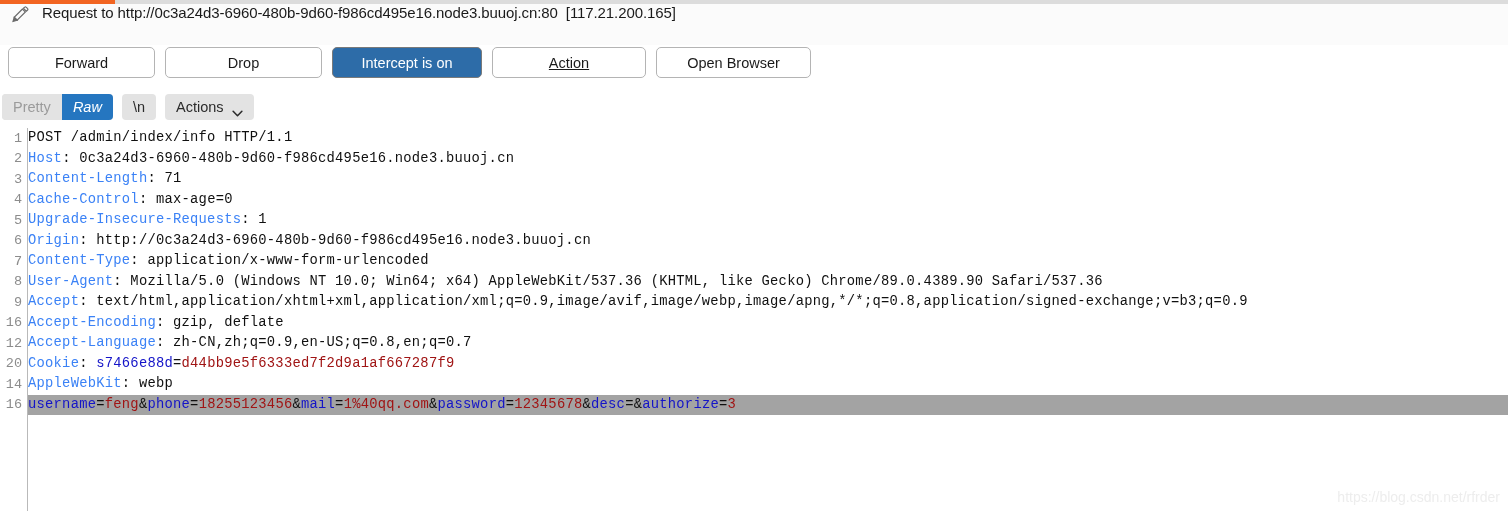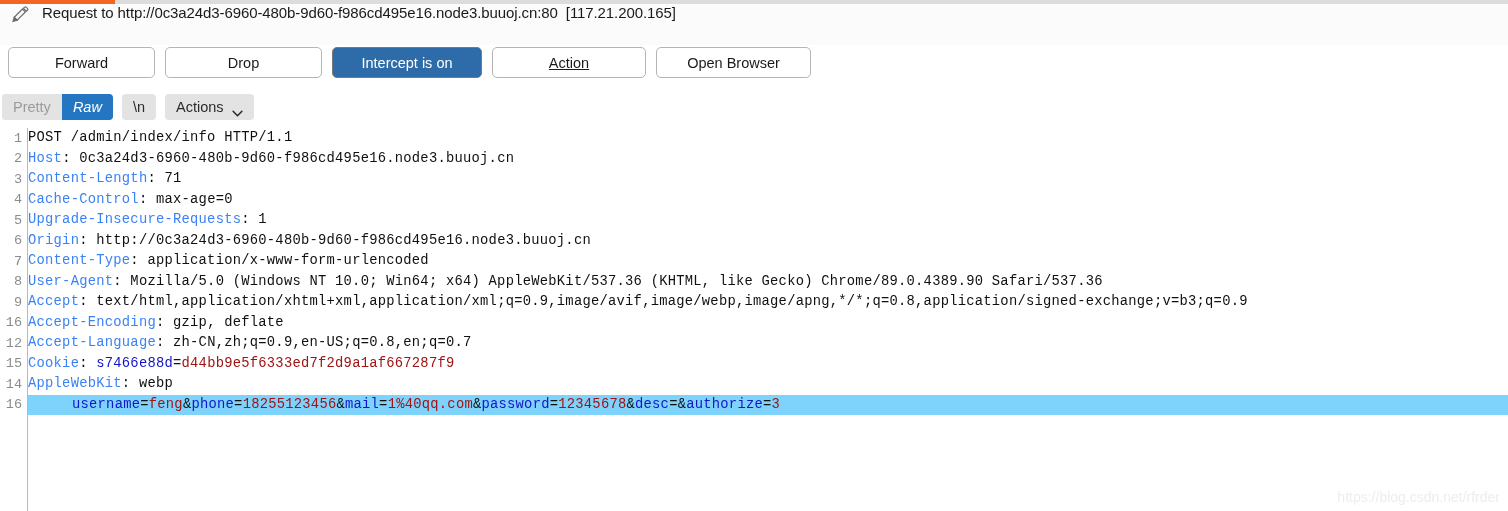--- a/index.html
+++ b/index.html
@@ -161,22 +161,21 @@
     width: 1508px;
   }
   .code-line {
     position: relative;
     height: 20.5px;
     display: flex;
     align-items: center;
     white-space: pre;
   }
   .code-line.highlight .line-content {
-    background: #7dd3fc;
-    padding-left: 44px;
+    background: #a3a3a3;
   }
   .ln {
     width: 22px;
     flex: 0 0 22px;
     text-align: right;
     padding-right: 0px;
     color: #8c8c8c;
     font-family: "Liberation Mono", monospace;
     font-size: 13.5px;
     user-select: none;
@@ -264,21 +263,21 @@
         <div class="code-line"><span class="ln">2</span><span class="line-content"><span class="k-header">Host</span><span class="k-val">: 0c3a24d3-6960-480b-9d60-f986cd495e16.node3.buuoj.cn</span></span></div>
         <div class="code-line"><span class="ln">3</span><span class="line-content"><span class="k-header">Content-Length</span><span class="k-val">: 71</span></span></div>
         <div class="code-line"><span class="ln">4</span><span class="line-content"><span class="k-header">Cache-Control</span><span class="k-val">: max-age=0</span></span></div>
         <div class="code-line"><span class="ln">5</span><span class="line-content"><span class="k-header">Upgrade-Insecure-Requests</span><span class="k-val">: 1</span></span></div>
         <div class="code-line"><span class="ln">6</span><span class="line-content"><span class="k-header">Origin</span><span class="k-val">: http://0c3a24d3-6960-480b-9d60-f986cd495e16.node3.buuoj.cn</span></span></div>
         <div class="code-line"><span class="ln">7</span><span class="line-content"><span class="k-header">Content-Type</span><span class="k-val">: application/x-www-form-urlencoded</span></span></div>
         <div class="code-line"><span class="ln">8</span><span class="line-content"><span class="k-header">User-Agent</span><span class="k-val">: Mozilla/5.0 (Windows NT 10.0; Win64; x64) AppleWebKit/537.36 (KHTML, like Gecko) Chrome/89.0.4389.90 Safari/537.36</span></span></div>
         <div class="code-line"><span class="ln">9</span><span class="line-content"><span class="k-header">Accept</span><span class="k-val">: text/html,application/xhtml+xml,application/xml;q=0.9,image/avif,image/webp,image/apng,*/*;q=0.8,application/signed-exchange;v=b3;q=0.9</span></span></div>
         <div class="code-line"><span class="ln">16</span><span class="line-content"><span class="k-header">Accept-Encoding</span><span class="k-val">: gzip, deflate</span></span></div>
         <div class="code-line"><span class="ln">12</span><span class="line-content"><span class="k-header">Accept-Language</span><span class="k-val">: zh-CN,zh;q=0.9,en-US;q=0.8,en;q=0.7</span></span></div>
-        <div class="code-line"><span class="ln">15</span><span class="line-content"><span class="k-header">Cookie</span><span class="k-val">: </span><span class="k-param">s7466e88d</span><span class="k-plain">=</span><span class="k-pval">d44bb9e5f6333ed7f2d9a1af667287f9</span></span></div>
+        <div class="code-line"><span class="ln">20</span><span class="line-content"><span class="k-header">Cookie</span><span class="k-val">: </span><span class="k-param">s7466e88d</span><span class="k-plain">=</span><span class="k-pval">d44bb9e5f6333ed7f2d9a1af667287f9</span></span></div>
         <div class="code-line"><span class="ln">14</span><span class="line-content"><span class="k-header">AppleWebKit</span><span class="k-val">: webp</span></span></div>
         <div class="code-line highlight"><span class="ln">16</span><span class="line-content"><span class="k-param">username</span><span class="k-plain">=</span><span class="k-pval">feng</span><span class="k-plain">&amp;</span><span class="k-param">phone</span><span class="k-plain">=</span><span class="k-pval">18255123456</span><span class="k-plain">&amp;</span><span class="k-param">mail</span><span class="k-plain">=</span><span class="k-pval">1%40qq.com</span><span class="k-plain">&amp;</span><span class="k-param">password</span><span class="k-plain">=</span><span class="k-pval">12345678</span><span class="k-plain">&amp;</span><span class="k-param">desc</span><span class="k-plain">=</span><span class="k-plain">&amp;</span><span class="k-param">authorize</span><span class="k-plain">=</span><span class="k-pval">3</span></span></div>
       </div>
   </div>
 
   <div class="watermark">https://blog.csdn.net/rfrder</div>
 
 </div>
 
 </body></html>

